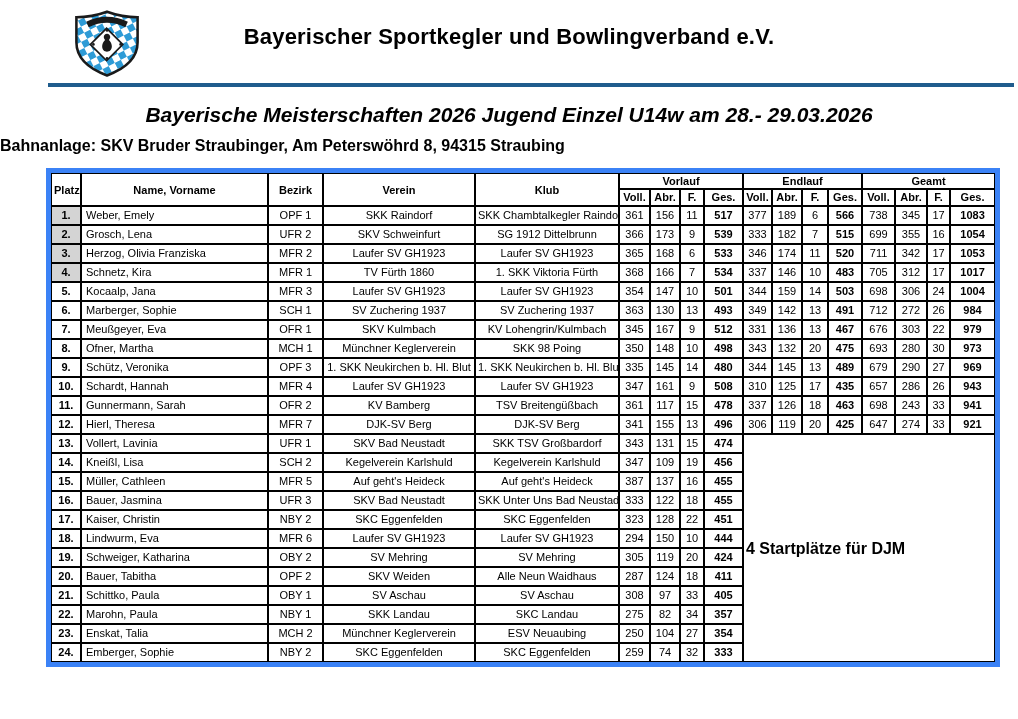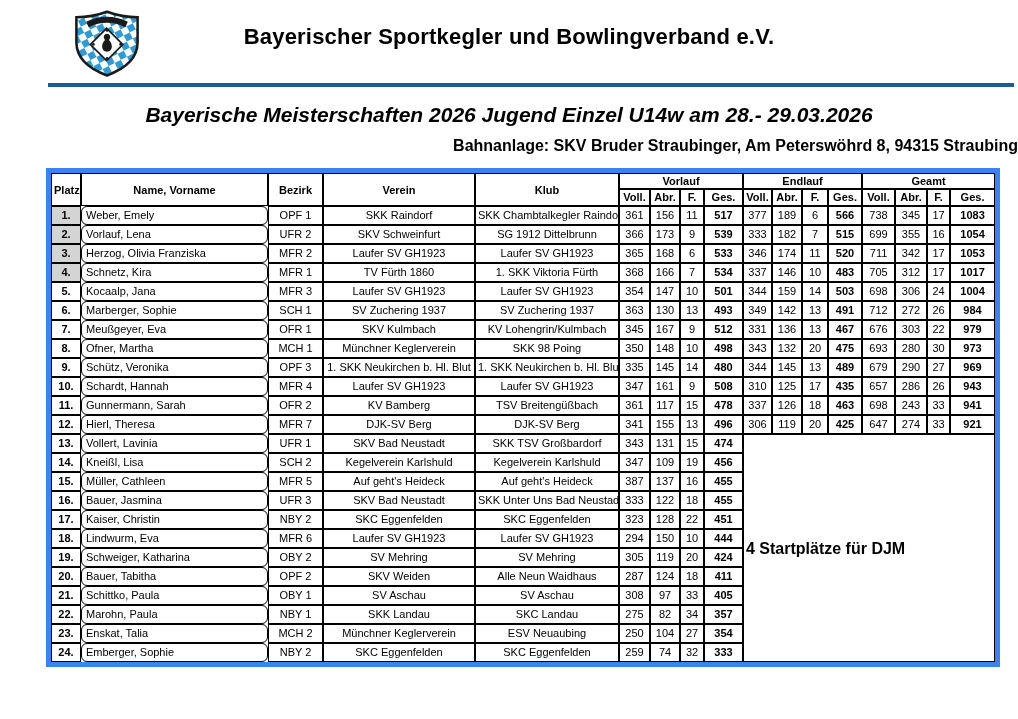--- a/index.html
+++ b/index.html
@@ -25,21 +25,21 @@
     margin:3px 4px 0 48px;
   }
   .event-title{
     text-align:center;
     margin-top:16px;
     font-size:21px;
     font-weight:bold;
     font-style:italic;
   }
   .venue-line{
-    text-align:right;
+    text-align:left;
     margin-top:10px;
     font-size:16px;
     font-weight:bold;
   }
   .table-wrap{margin:13px 0 0 46px;}
   table{
     border-collapse:separate;
     border-spacing:0;
     table-layout:fixed;
     width:944px;
@@ -51,21 +51,21 @@
     padding:0 2px;
     overflow:hidden;
     white-space:nowrap;
     text-align:center;
     box-sizing:border-box;
   }
   thead th{font-weight:bold;}
   thead tr.grp-row th{height:14px;line-height:14px;}
   thead tr.sub-row th{height:15px;line-height:15px;}
   tbody td{height:17px;line-height:17px;}
-  td.name{text-align:left;padding-left:4px;border-radius:6px;}
+  td.name{text-align:left;padding-left:4px;}
   td.platz{font-weight:bold;}
   td.hl{background:#d4d4d4;}
   td.ges{font-weight:bold;}
   td.note-cell{
     font-size:16px;
     font-weight:bold;
     text-align:left;
     vertical-align:middle;
   }
 </style>
@@ -160,21 +160,21 @@
           <td>189</td>
           <td>6</td>
           <td class="ges">566</td>
           <td>738</td>
           <td>345</td>
           <td>17</td>
           <td class="ges">1083</td>
         </tr>
         <tr>
           <td class="platz hl">2.</td>
-          <td class="name">Vorlauf, Lena</td>
+          <td class="name">Grosch, Lena</td>
           <td>UFR 2</td>
           <td>SKV Schweinfurt</td>
           <td>SG 1912 Dittelbrunn</td>
           <td>366</td>
           <td>173</td>
           <td>9</td>
           <td class="ges">539</td>
           <td>333</td>
           <td>182</td>
           <td>7</td>

